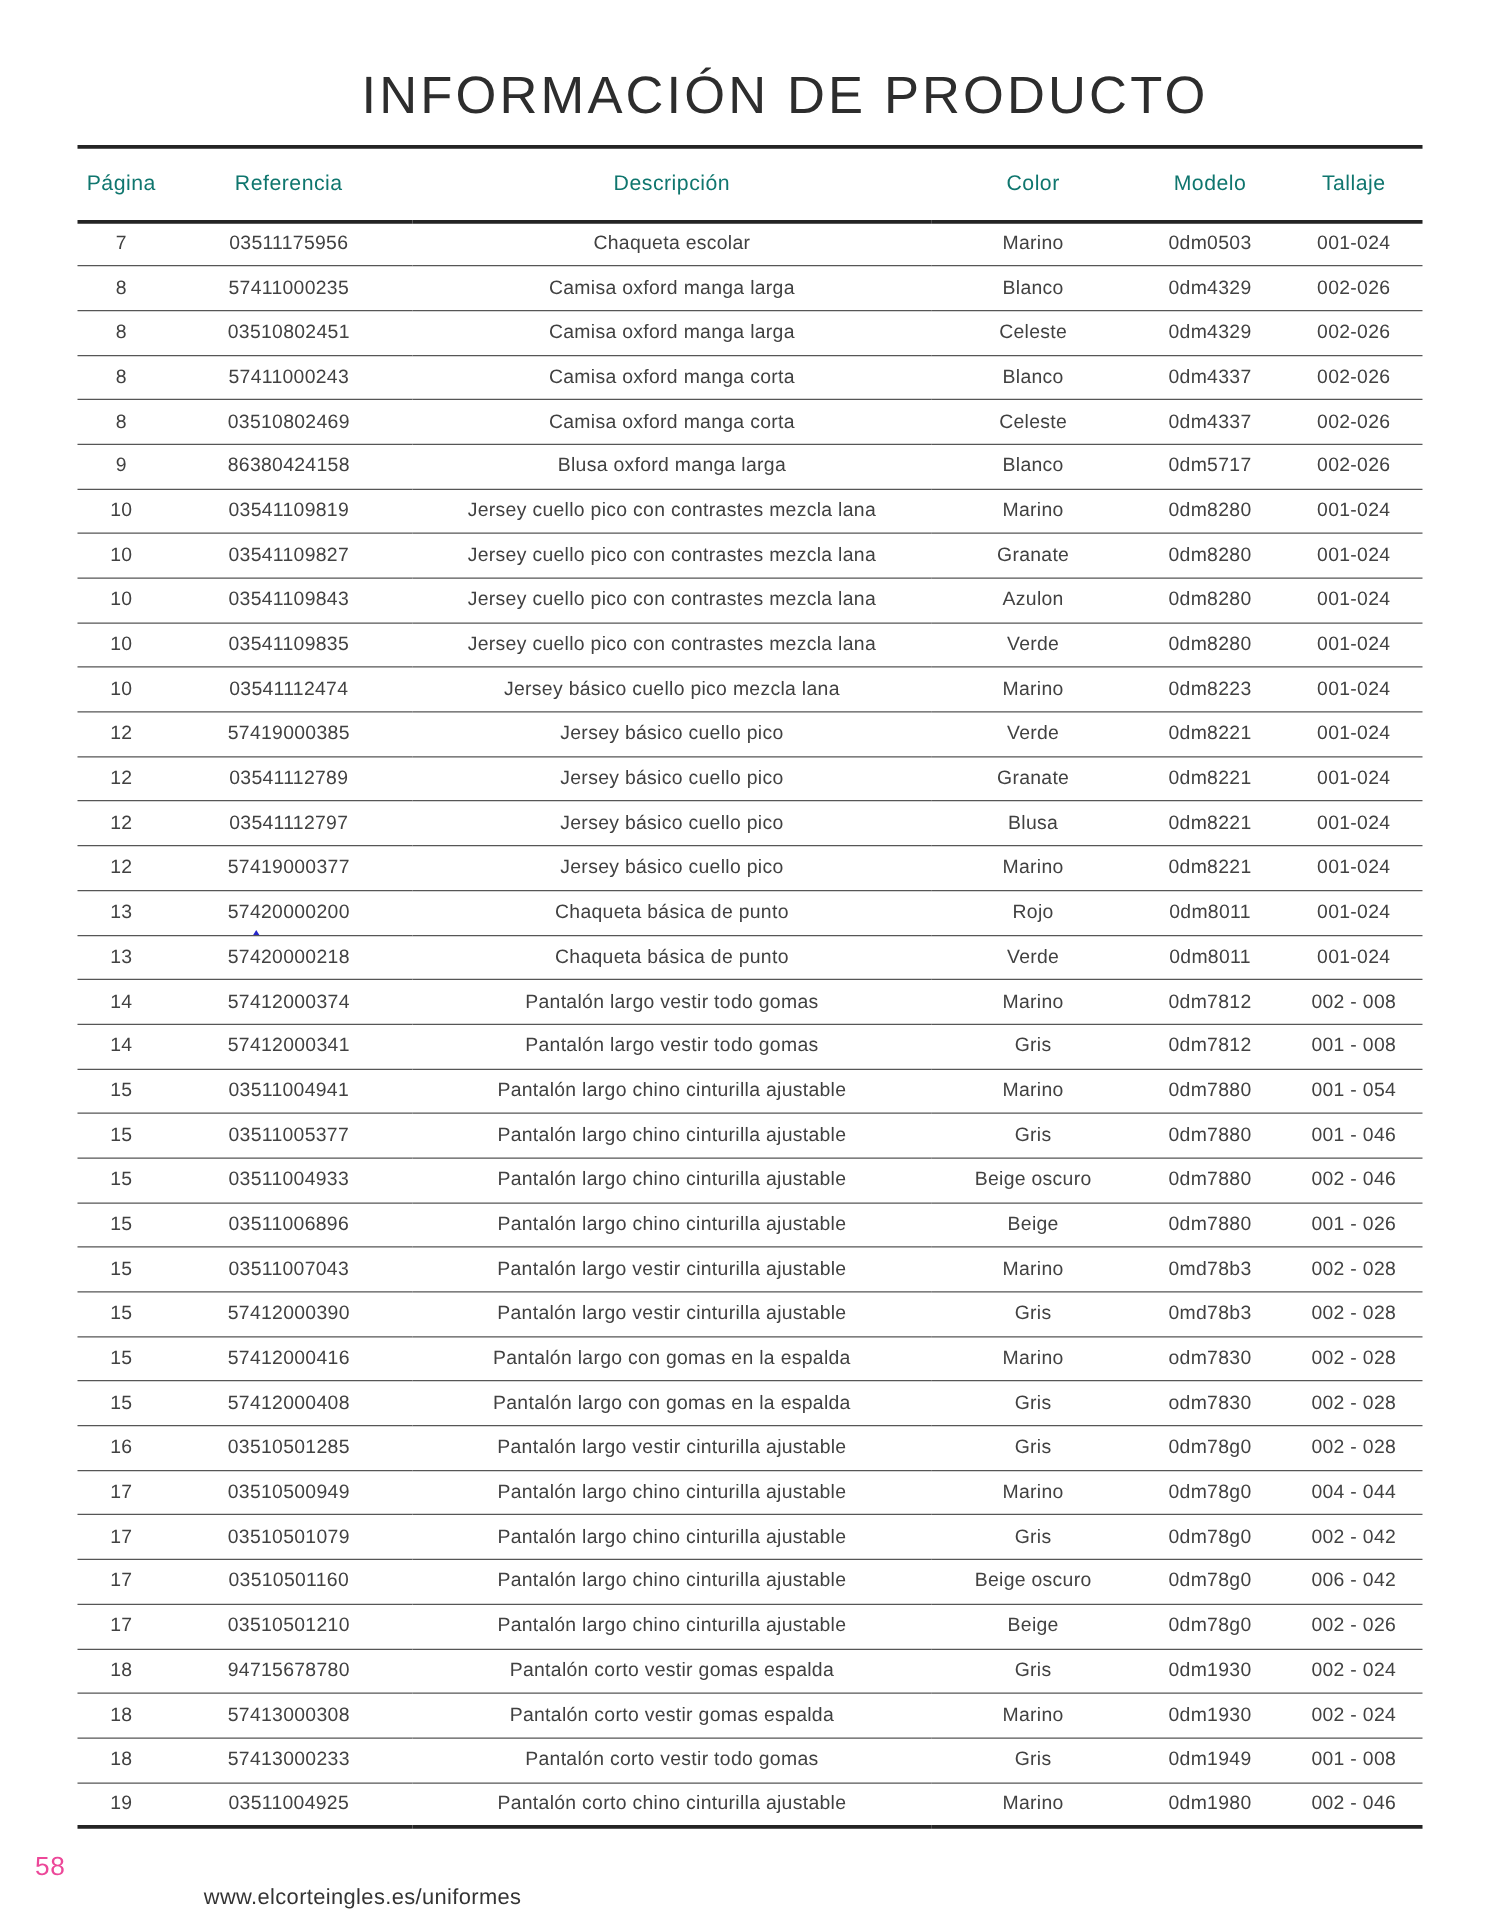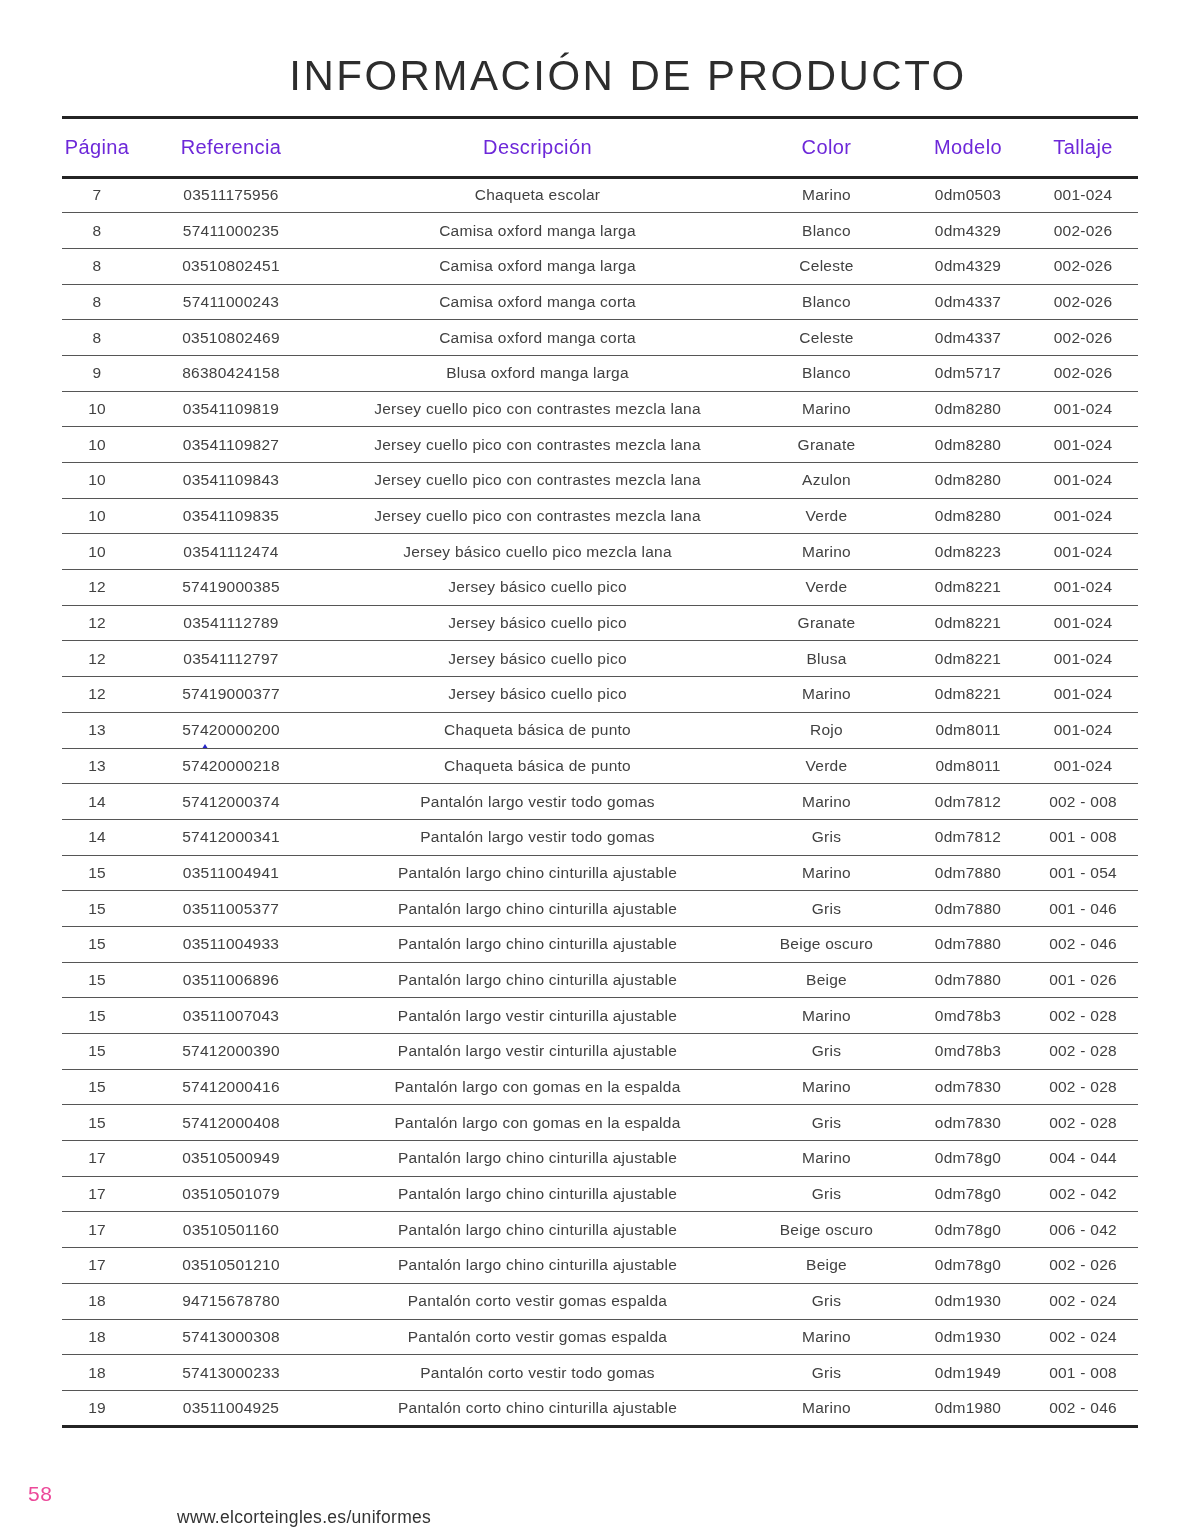--- a/index.html
+++ b/index.html
@@ -33,22 +33,22 @@
     background:var(--rule-heavy);
   }
 
   table{
     position:absolute; top:119px; left:62px; width:1076px;
     border-collapse:collapse; table-layout:fixed;
   }
   thead th{
     height:58px;
     border-bottom:3px solid var(--rule-heavy);
-    font-size:20px; font-weight:400; letter-spacing:0.4px;
-    color:#6d28d9; text-align:center; vertical-align:middle;
+    font-size:17px; font-weight:400; letter-spacing:0.4px;
+    color:#0f766e; text-align:center; vertical-align:middle;
   }
   tbody tr{ height:35.7px; }
   tbody td{
     border-bottom:1px solid var(--rule-light);
     font-size:15.5px; letter-spacing:0.25px;
     color:var(--text); text-align:center; vertical-align:middle;
     padding:0 4px;
     white-space:nowrap; overflow:hidden;
     position:relative;
   }
@@ -60,21 +60,21 @@
     border-left:5px solid transparent;
     border-right:5px solid transparent;
     border-bottom:8px solid var(--caret);
   }
 
   .page-num{
     position:absolute; left:28px; top:1482px;
     font-size:21px; color:#ec4899; letter-spacing:0.5px;
   }
   .website{
-    position:absolute; left:177px; top:1507px;
+    position:absolute; left:163px; top:1507px;
     font-size:17.5px; color:#333333; letter-spacing:0.3px;
   }
 </style>
 </head>
 <body>
 
 <div class="page">
 
   <h1 class="title">INFORMACIÓN DE PRODUCTO</h1>
 
@@ -310,20 +310,28 @@
         </tr>
         <tr>
           <td>15</td>
           <td>57412000408</td>
           <td>Pantalón largo con gomas en la espalda</td>
           <td>Gris</td>
           <td>odm7830</td>
           <td>002 - 028</td>
         </tr>
         <tr>
+          <td>16</td>
+          <td>03510501285</td>
+          <td>Pantalón largo vestir cinturilla ajustable</td>
+          <td>Gris</td>
+          <td>0dm78g0</td>
+          <td>002 - 028</td>
+        </tr>
+        <tr>
           <td>17</td>
           <td>03510500949</td>
           <td>Pantalón largo chino cinturilla ajustable</td>
           <td>Marino</td>
           <td>0dm78g0</td>
           <td>004 - 044</td>
         </tr>
         <tr>
           <td>17</td>
           <td>03510501079</td>

